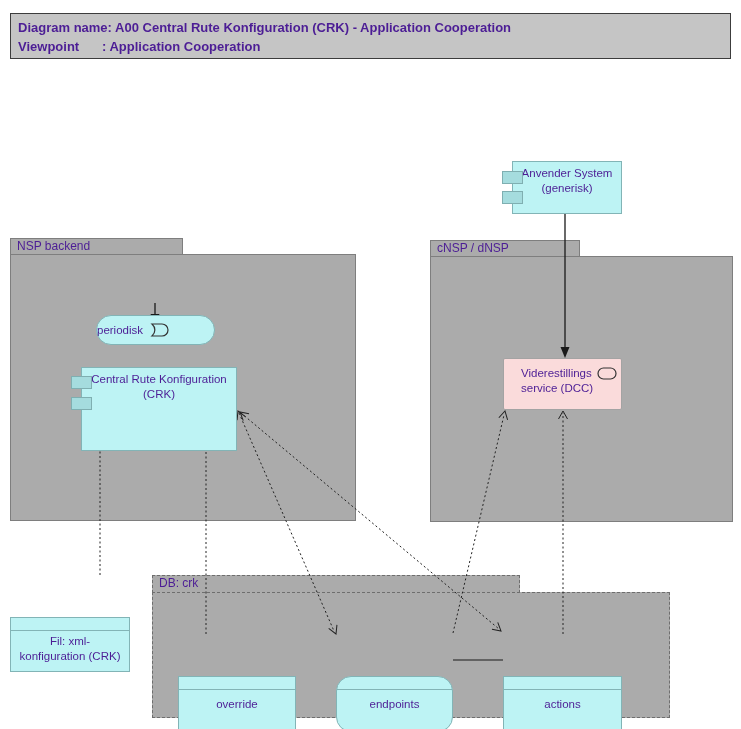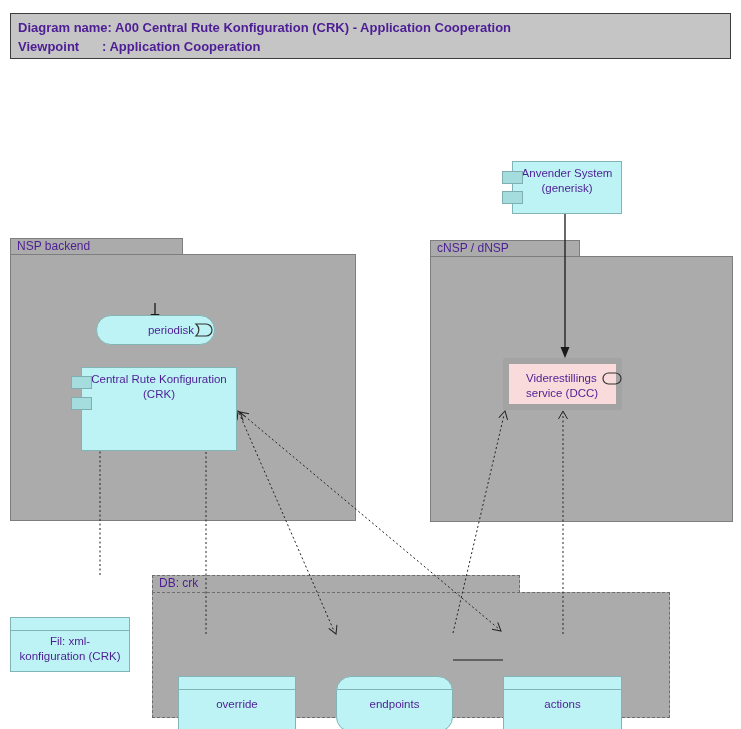--- a/index.html
+++ b/index.html
@@ -24,22 +24,22 @@
   
   #wires{position:absolute;left:0;top:0;z-index:2;pointer-events:none;}
   
   .node{position:absolute;box-sizing:border-box;z-index:3;font-size:11.5px;line-height:15px;text-align:center;}
   .app{background:#bdf3f4;border:1px solid #82b4b6;margin-top:42px;}
   .comp{padding-top:4px;}
   .comp-tab{
     position:absolute;left:-11px;width:21px;height:13px;
     background:#a5dcde;border:1px solid #7fafb1;box-sizing:border-box;
   }
-  .event-pill{border-radius:15px;display:flex;align-items:center;justify-content:flex-end;}
-  .service{background:#fadbdb;border:6px solid #a3a3a3;border-radius:2px;
+  .event-pill{border-radius:15px;display:flex;align-items:center;justify-content:flex-start;gap:7px;}
+  .service{background:#fadbdb;border:1px solid #a3a3a3;border-radius:2px;
     text-align:left;padding:7px 0 0 17px;}
   .svc-row{display:flex;align-items:center;gap:5px;}
   .artifact{padding:0;}
   .bar{height:12px;border-bottom:1px solid #82b4b6;}
   .artifact .txt{padding-top:3px;}
   .db-label{padding-top:7px;}
   .icon{display:inline-block;line-height:0;}
 </style>
 </head>
 <body>

